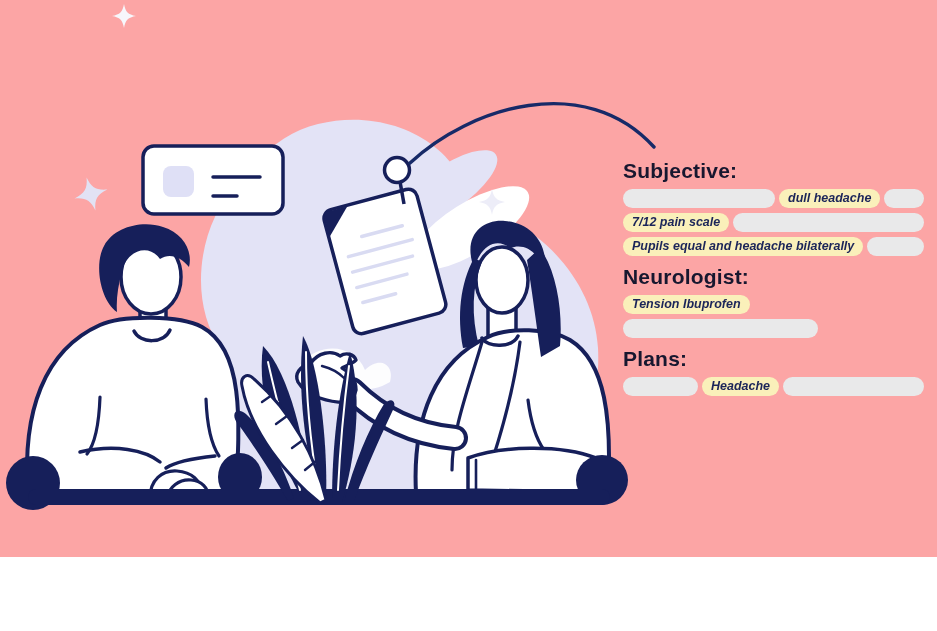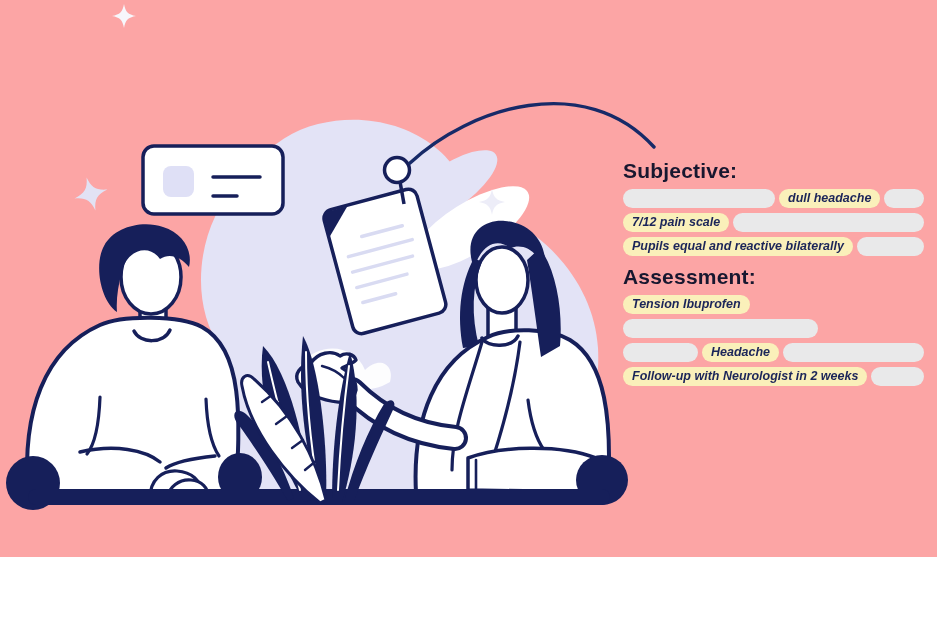--- a/index.html
+++ b/index.html
@@ -148,41 +148,38 @@
         <span class="pill grow"></span>
       </div>
       <div class="note-row">
         <span class="pill tag">7/12 pain scale</span>
         <span class="pill grow"></span>
       </div>
     </section>
 
     <section class="soap-section">
       <div class="note-row">
-        <span class="pill tag">Pupils equal and reactive bilaterally</span>
+        <span class="pill tag">Pupils equal and headache bilaterally</span>
         <span class="pill grow"></span>
       </div>
     </section>
 
     <section class="soap-section">
-      <h2 class="section-title">Assessment:</h2>
+      <h2 class="section-title">Neurologist:</h2>
       <div class="note-row">
         <span class="pill tag">Tension Ibuprofen</span>
       </div>
       <div class="note-row">
         <span class="pill" style="width:195px"></span>
       </div>
     </section>
 
     <section class="soap-section">
+      <h2 class="section-title">Plans:</h2>
       <div class="note-row">
         <span class="pill" style="width:75px"></span>
         <span class="pill tag">Headache</span>
         <span class="pill grow"></span>
-      </div>
-      <div class="note-row">
-        <span class="pill tag">Follow-up with Neurologist in 2 weeks</span>
-        <span class="pill grow" style="min-width:45px"></span>
       </div>
     </section>
 
   </div>
 </div>
 
 </body></html>

